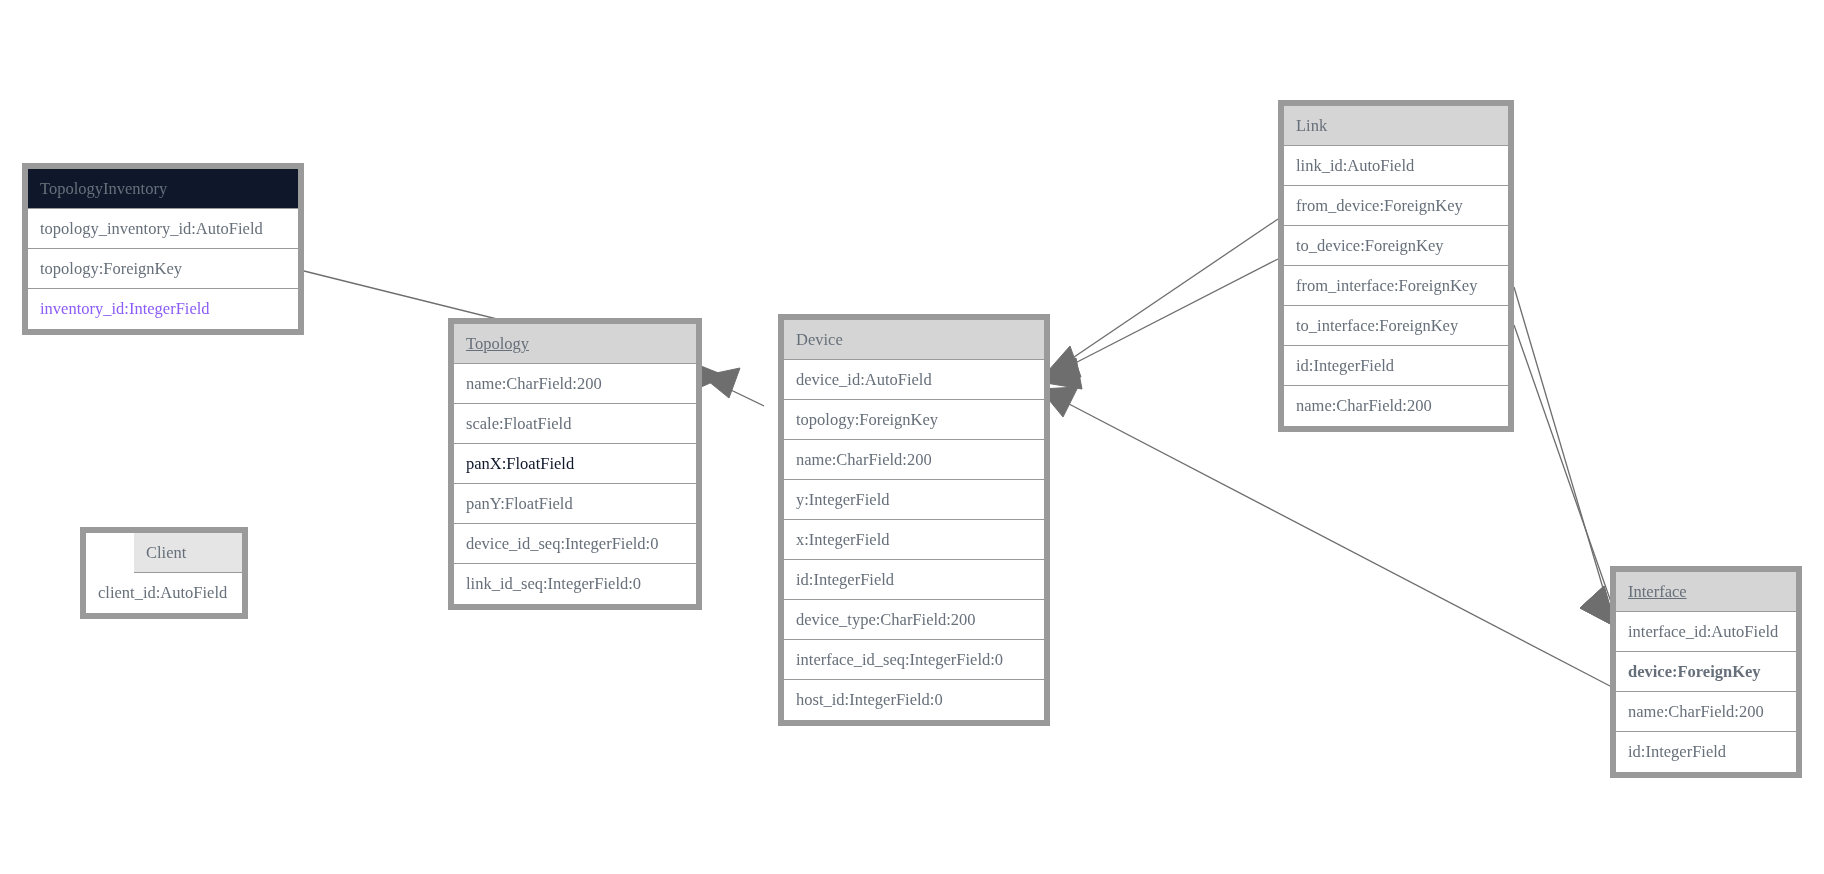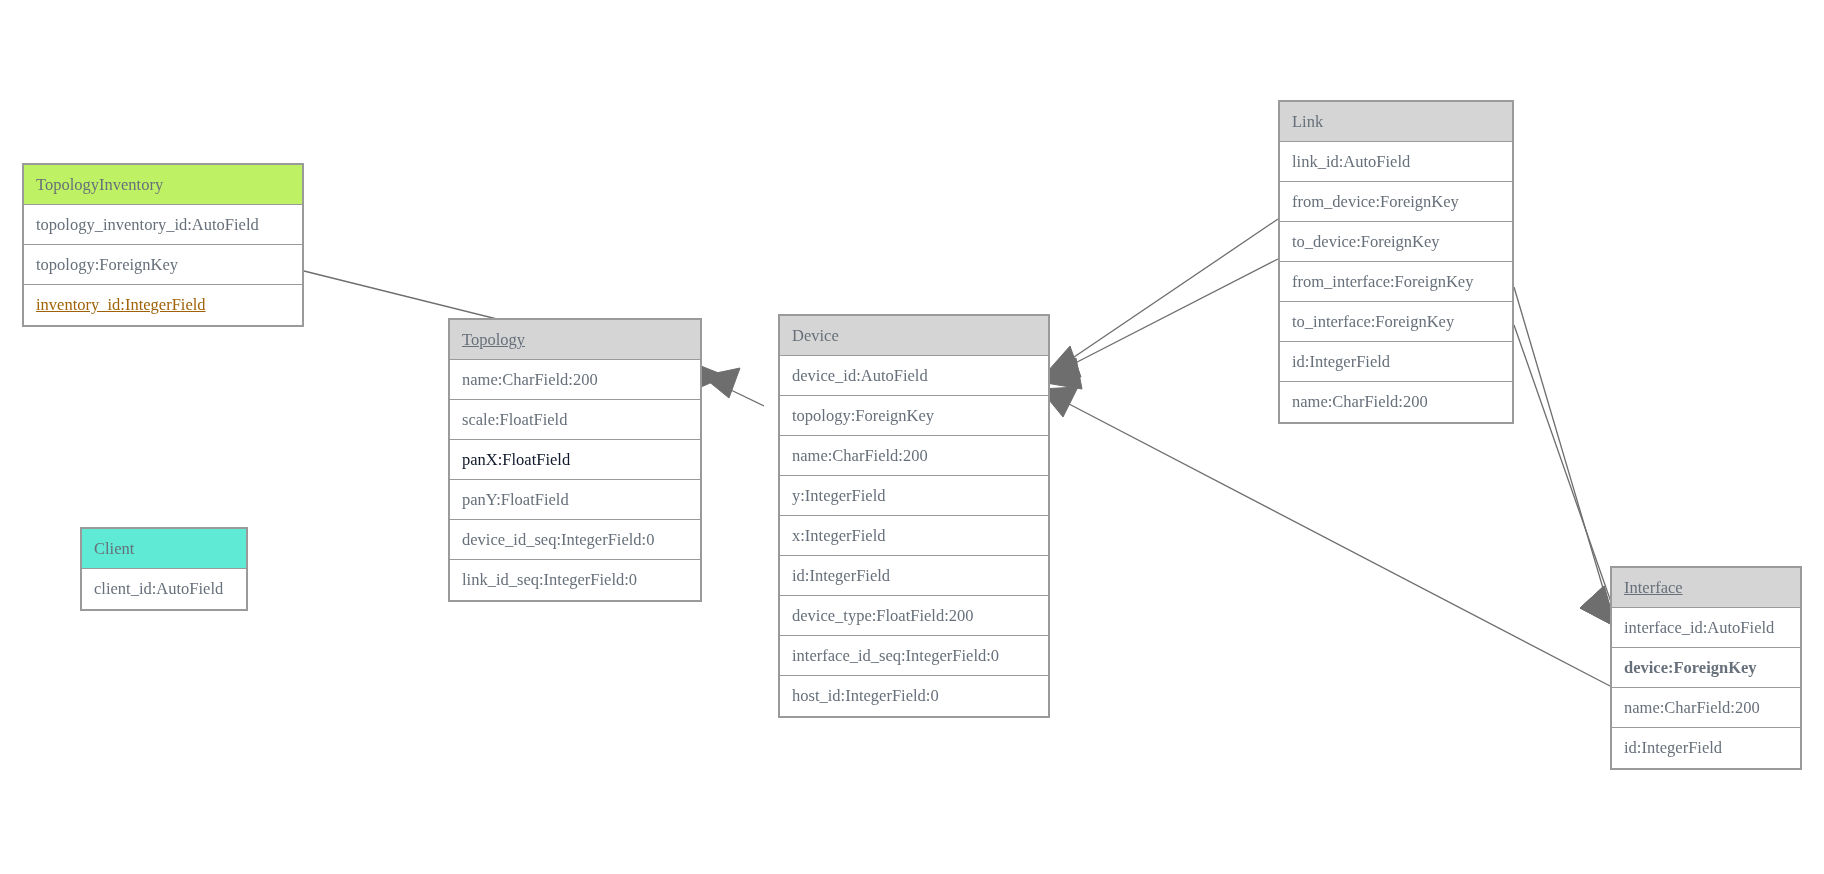--- a/index.html
+++ b/index.html
@@ -19,21 +19,21 @@
     position: absolute;
     left: 0;
     top: 0;
     width: 1824px;
     height: 874px;
     pointer-events: none;
   }
   .entity {
     position: absolute;
     box-sizing: border-box;
-    border: 2px solid #84cc16;
+    border: 6px solid #84cc16;
     background: #ffffff;
     z-index: 5;
   }
   .entity-header {
     box-sizing: border-box;
     height: 40px;
     line-height: 39px;
     background: #d5d5d5;
     border-bottom: 1px solid #9a9a9a;
     padding: 0 0 0 12px;
@@ -89,47 +89,47 @@
         <path d="M 1616,627 L 1580,608 L 1604,586 Z" fill="#6e6e6e" stroke="#6e6e6e" stroke-width="1"></path>
       </g>
       <g>
         <path d="M 1514,325 L 1618,622" stroke="#6e6e6e" stroke-width="1.3" fill="none"></path>
         <path d="M 1616,627 L 1580,608 L 1604,586 Z" fill="#6e6e6e" stroke="#6e6e6e" stroke-width="1"></path>
       </g>
     </svg>
 
   <div id="entities-layer">
       <div class="entity" style="left: 22px; top: 163px; width: 282px; border-color: rgb(154, 154, 154);">
-        <div class="entity-header" style="background: #bef264; color: rgb(103, 112, 122); border-bottom-color: rgb(154, 154, 154);">TopologyInventory</div>
+        <div class="entity-header" style="background: #0f172a; color: rgb(103, 112, 122); border-bottom-color: rgb(154, 154, 154);">TopologyInventory</div>
         <div class="entity-field" style="color: rgb(103, 112, 122); border-bottom-color: rgb(154, 154, 154);">topology_inventory_id:AutoField</div>
         <div class="entity-field" style="color: rgb(103, 112, 122); border-bottom-color: rgb(154, 154, 154);">topology:ForeignKey</div>
-        <div class="entity-field" style="color: #a16207; border-bottom-color: rgb(154, 154, 154); text-decoration: underline;">inventory_id:IntegerField</div>
+        <div class="entity-field" style="color: #8b5cf6; border-bottom-color: rgb(154, 154, 154);">inventory_id:IntegerField</div>
       </div>
       <div class="entity" style="left: 80px; top: 527px; width: 168px; border-color: rgb(154, 154, 154);">
-        <div class="entity-header" style="background: #5eead4; color: rgb(103, 112, 122); border-bottom-color: rgb(154, 154, 154);">Client</div>
+        <div class="entity-header" style="background: #e5e5e5; color: rgb(103, 112, 122); border-bottom-color: rgb(154, 154, 154); margin-left: 48px;">Client</div>
         <div class="entity-field" style="color: rgb(103, 112, 122); border-bottom-color: rgb(154, 154, 154);">client_id:AutoField</div>
       </div>
       <div class="entity" style="left: 448px; top: 318px; width: 254px; border-color: rgb(154, 154, 154);">
         <div class="entity-header" style="background: rgb(213, 213, 213); color: rgb(103, 112, 122); border-bottom-color: rgb(154, 154, 154); text-decoration: underline;">Topology</div>
         <div class="entity-field" style="color: rgb(103, 112, 122); border-bottom-color: rgb(154, 154, 154);">name:CharField:200</div>
         <div class="entity-field" style="color: rgb(103, 112, 122); border-bottom-color: rgb(154, 154, 154);">scale:FloatField</div>
         <div class="entity-field" style="color: #0f172a; border-bottom-color: rgb(154, 154, 154);">panX:FloatField</div>
         <div class="entity-field" style="color: rgb(103, 112, 122); border-bottom-color: rgb(154, 154, 154);">panY:FloatField</div>
         <div class="entity-field" style="color: rgb(103, 112, 122); border-bottom-color: rgb(154, 154, 154);">device_id_seq:IntegerField:0</div>
         <div class="entity-field" style="color: rgb(103, 112, 122); border-bottom-color: rgb(154, 154, 154);">link_id_seq:IntegerField:0</div>
       </div>
       <div class="entity" style="left: 764px; top: 314px; width: 272px; border-color: rgb(154, 154, 154); margin-left: 14px;">
         <div class="entity-header" style="background: rgb(213, 213, 213); color: rgb(103, 112, 122); border-bottom-color: rgb(154, 154, 154);">Device</div>
         <div class="entity-field" style="color: rgb(103, 112, 122); border-bottom-color: rgb(154, 154, 154);">device_id:AutoField</div>
         <div class="entity-field" style="color: rgb(103, 112, 122); border-bottom-color: rgb(154, 154, 154);">topology:ForeignKey</div>
         <div class="entity-field" style="color: rgb(103, 112, 122); border-bottom-color: rgb(154, 154, 154);">name:CharField:200</div>
         <div class="entity-field" style="color: rgb(103, 112, 122); border-bottom-color: rgb(154, 154, 154);">y:IntegerField</div>
         <div class="entity-field" style="color: rgb(103, 112, 122); border-bottom-color: rgb(154, 154, 154);">x:IntegerField</div>
         <div class="entity-field" style="color: rgb(103, 112, 122); border-bottom-color: rgb(154, 154, 154);">id:IntegerField</div>
-        <div class="entity-field" style="color: rgb(103, 112, 122); border-bottom-color: rgb(154, 154, 154);">device_type:FloatField:200</div>
+        <div class="entity-field" style="color: rgb(103, 112, 122); border-bottom-color: rgb(154, 154, 154);">device_type:CharField:200</div>
         <div class="entity-field" style="color: rgb(103, 112, 122); border-bottom-color: rgb(154, 154, 154);">interface_id_seq:IntegerField:0</div>
         <div class="entity-field" style="color: rgb(103, 112, 122); border-bottom-color: rgb(154, 154, 154);">host_id:IntegerField:0</div>
       </div>
       <div class="entity" style="left: 1278px; top: 100px; width: 236px; border-color: rgb(154, 154, 154);">
         <div class="entity-header" style="background: rgb(213, 213, 213); color: rgb(103, 112, 122); border-bottom-color: rgb(154, 154, 154);">Link</div>
         <div class="entity-field" style="color: rgb(103, 112, 122); border-bottom-color: rgb(154, 154, 154);">link_id:AutoField</div>
         <div class="entity-field" style="color: rgb(103, 112, 122); border-bottom-color: rgb(154, 154, 154);">from_device:ForeignKey</div>
         <div class="entity-field" style="color: rgb(103, 112, 122); border-bottom-color: rgb(154, 154, 154);">to_device:ForeignKey</div>
         <div class="entity-field" style="color: rgb(103, 112, 122); border-bottom-color: rgb(154, 154, 154);">from_interface:ForeignKey</div>
         <div class="entity-field" style="color: rgb(103, 112, 122); border-bottom-color: rgb(154, 154, 154);">to_interface:ForeignKey</div>

